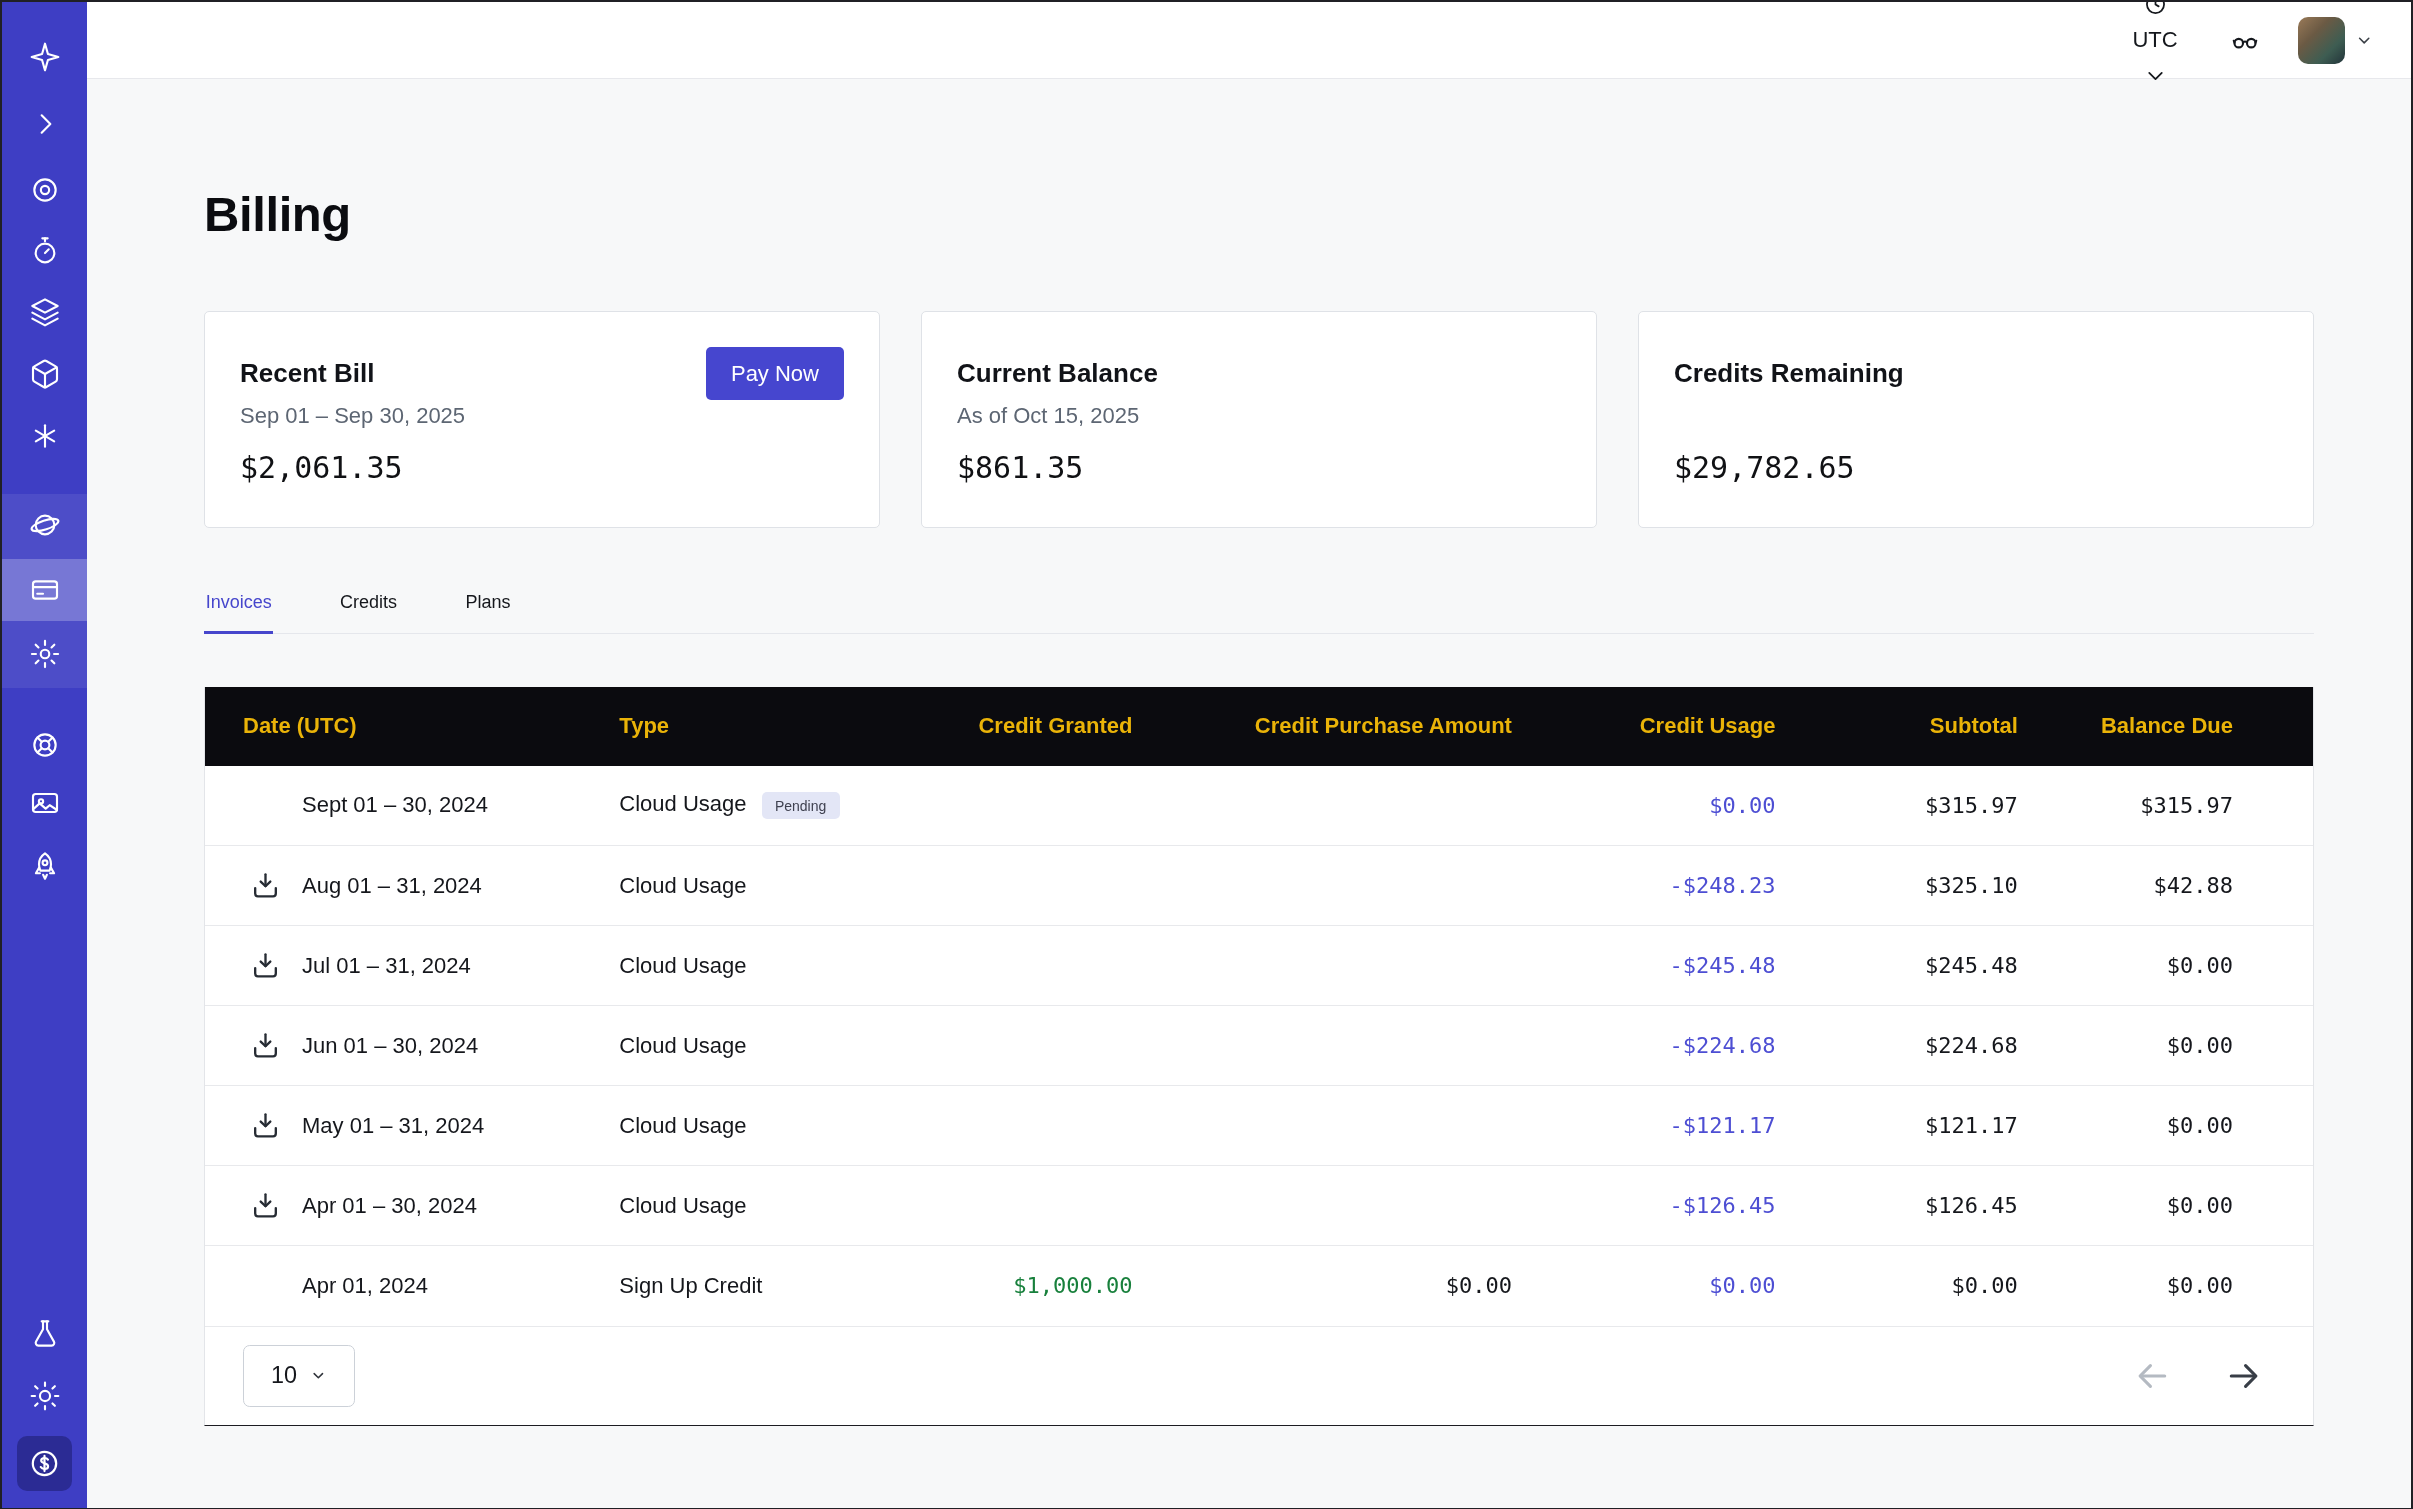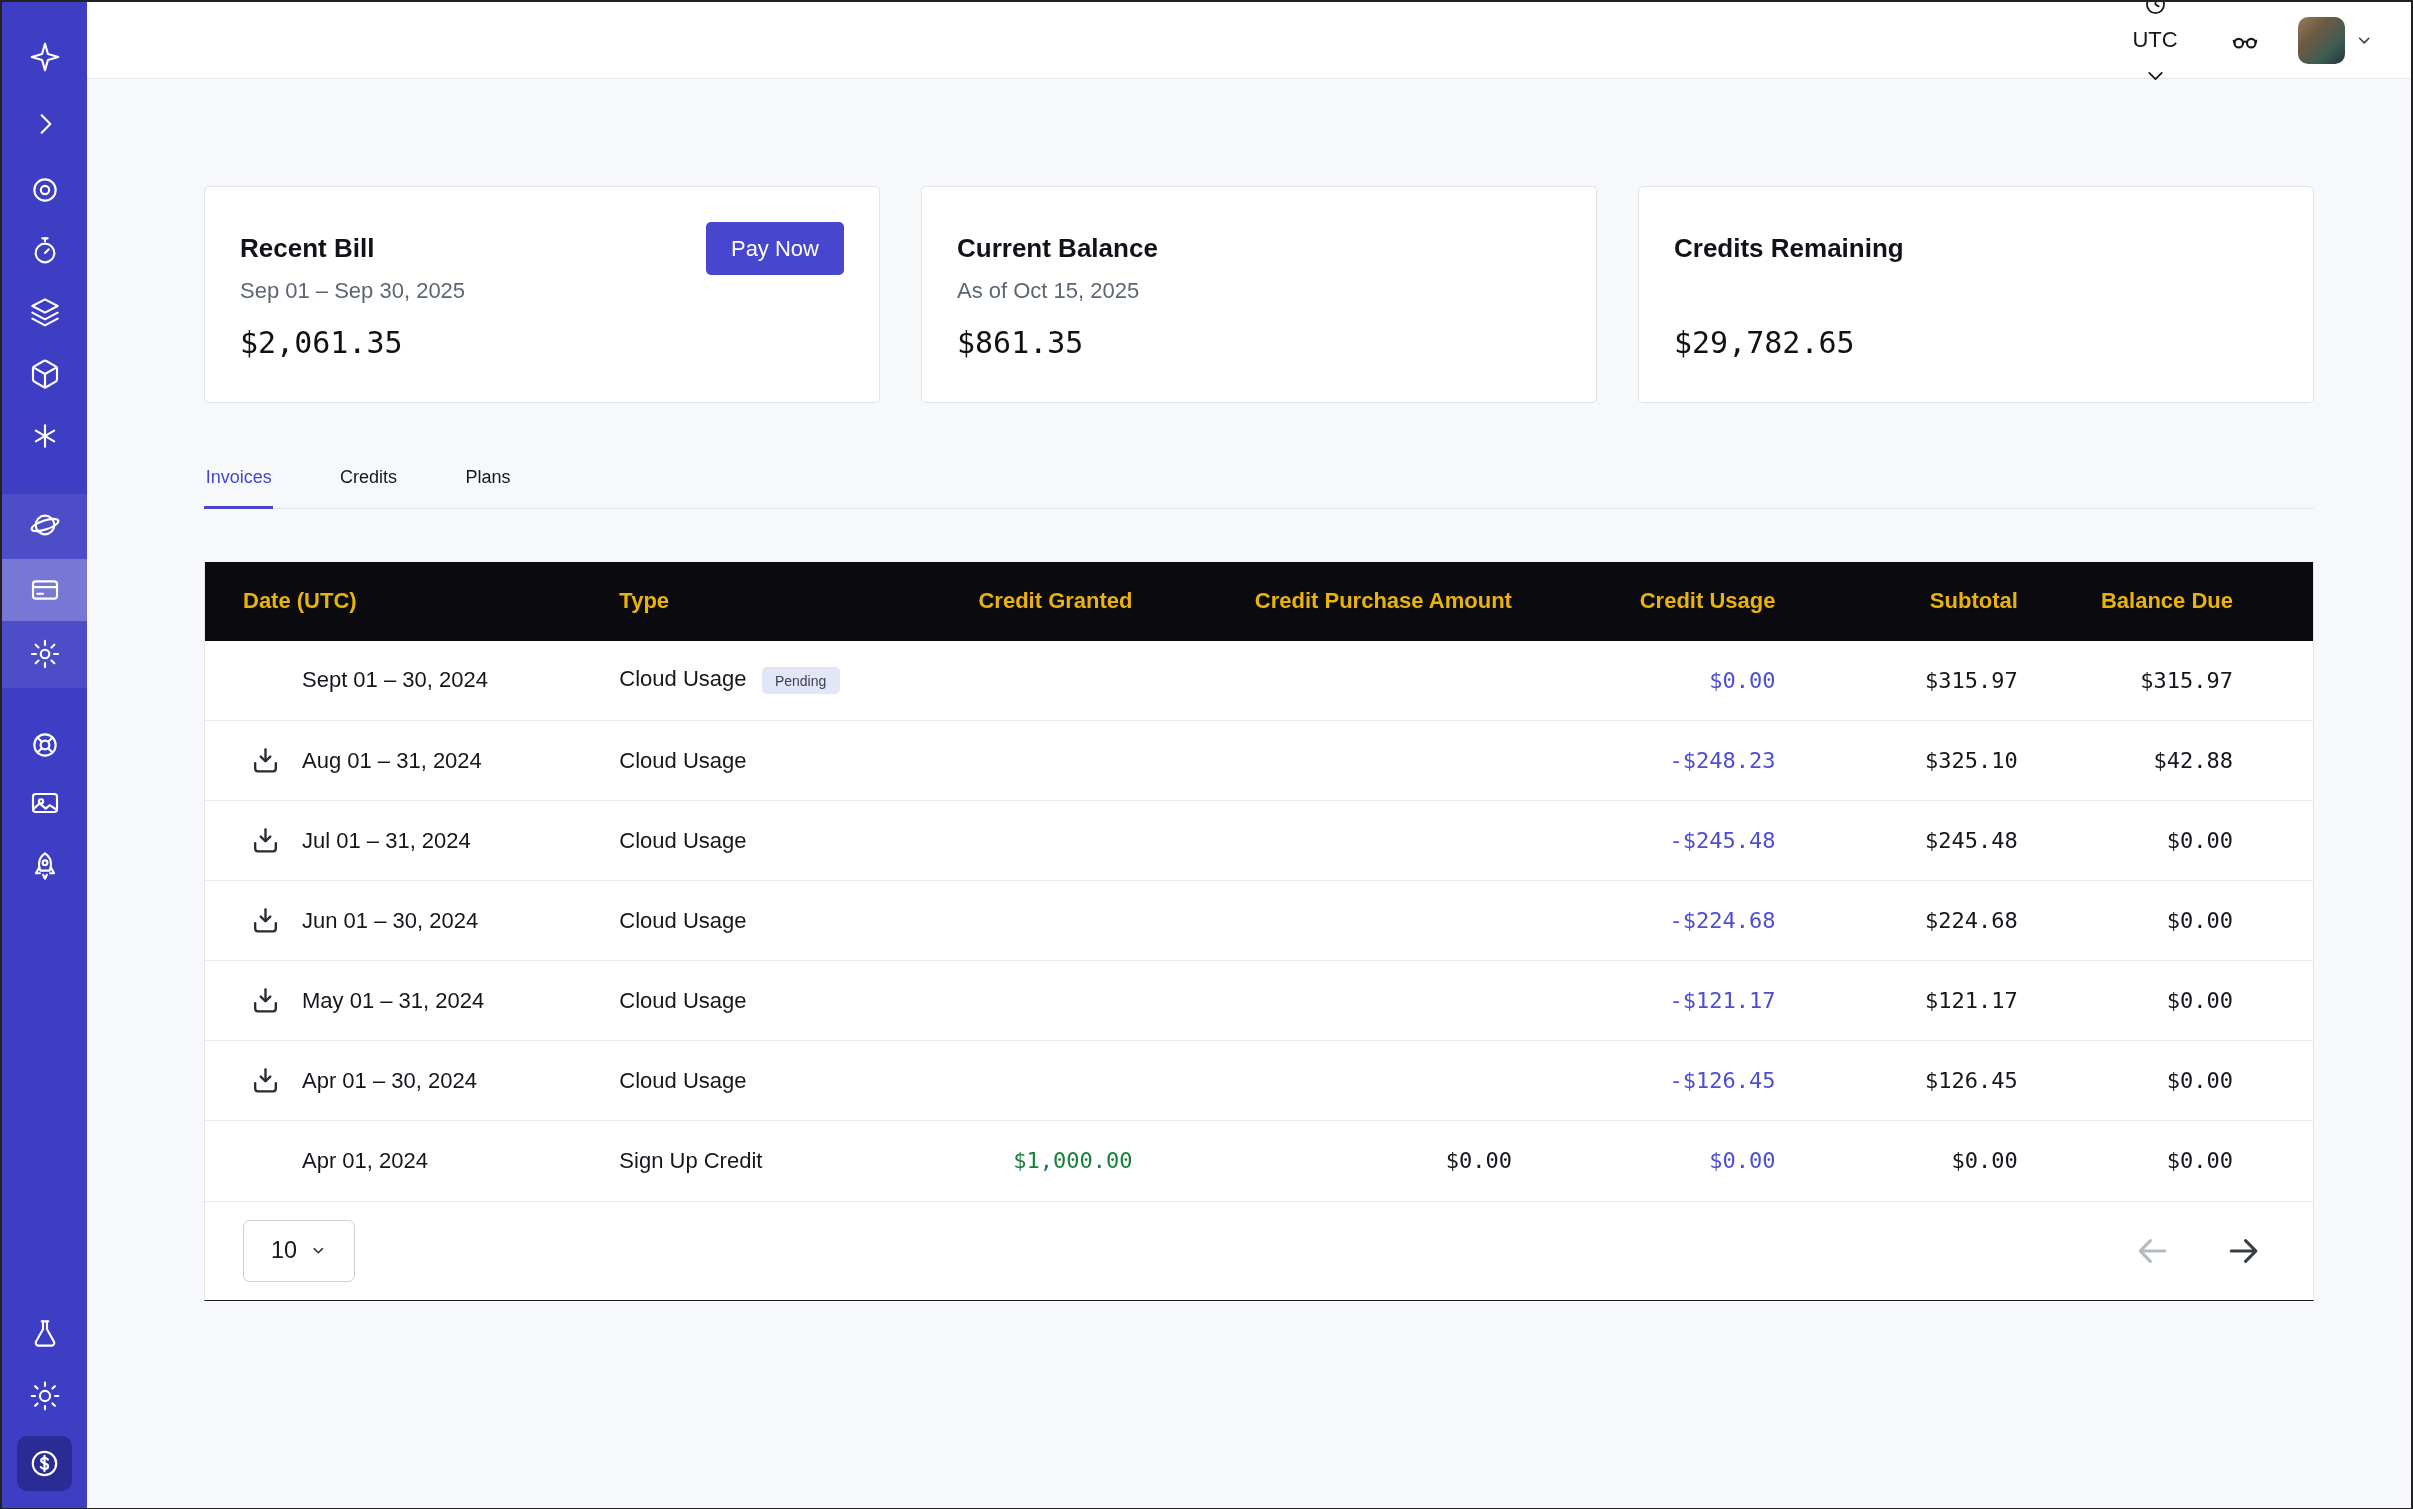--- a/index.html
+++ b/index.html
@@ -300,20 +300,21 @@
     </button>
     <div class="avatar-wrap">
       <div class="avatar"></div>
       <svg class="chev" viewBox="0 0 24 24">
           <polyline points="6,9.5 12,15.5 18,9.5"></polyline>
         </svg>
     </div>
   </header>
 
   <main class="main">
+    <h1 class="page-title">Billing</h1>
 
     <div class="cards">
       <section class="card">
         <div class="card-head">
           <span class="card-title">Recent Bill</span>
           <button class="pay-btn">Pay Now</button>
         </div>
         <div class="card-sub">Sep 01 – Sep 30, 2025</div>
         <div class="card-amount mono">$2,061.35</div>
       </section>

